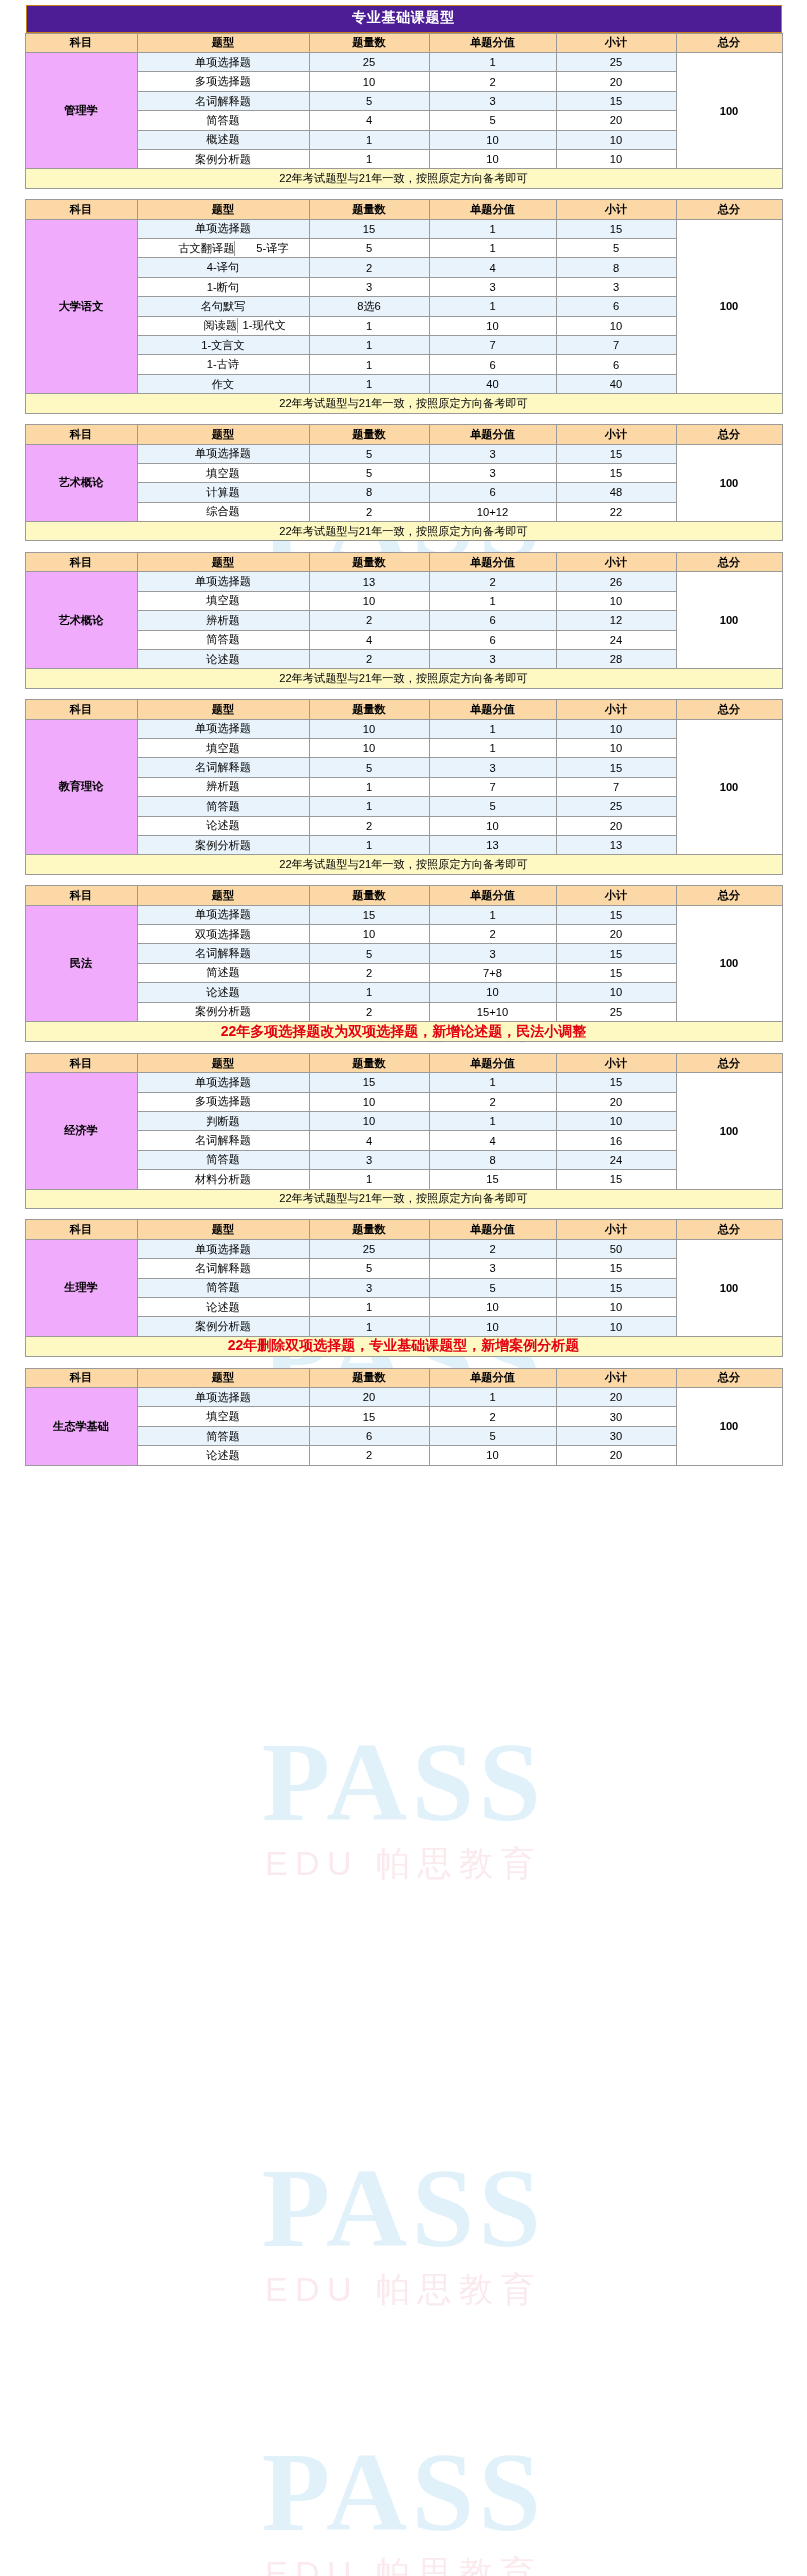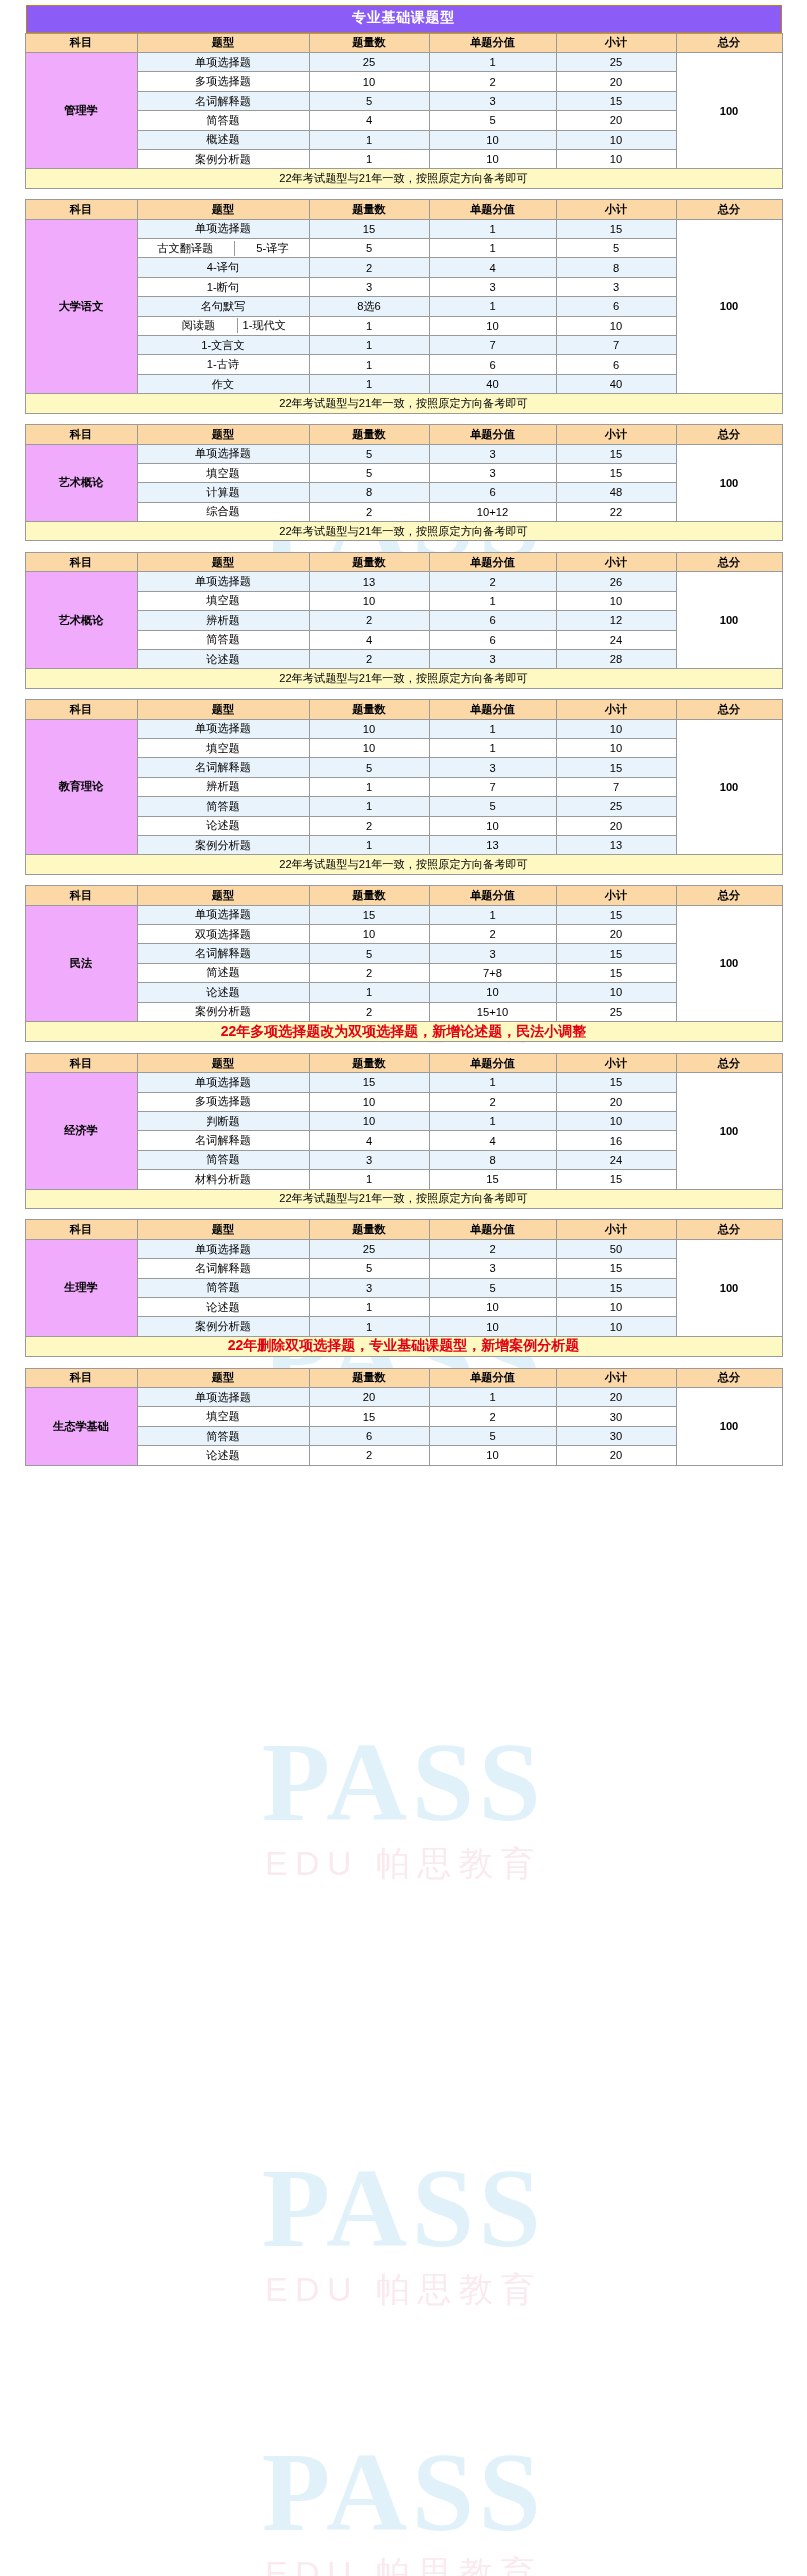--- a/index.html
+++ b/index.html
@@ -52,21 +52,21 @@
     margin-top: 3px;
     font-family: "Liberation Sans", sans-serif;
   }
 
   .content { position: relative; z-index: 2; }
 
   
   .title-bar {
     width: 756px;
     margin: 4.5px auto 0 auto;
-    background: #8b5cf6;
+    background: #4c1d95;
     border: 0.7px solid #c97c17;
     text-align: center;
     font-size: 14px;
     font-weight: bold;
     color: #ffffff;
     padding: 3.7px 0 4.5px 0;
     letter-spacing: 0.7px;
   }
 
   
@@ -235,21 +235,21 @@
             </tr>
             <tr>
               <td class="subject-cell c-subject" rowspan="9">大学语文</td>
               <td class="c-type blue">单项选择题</td>
               <td class="blue">15</td>
               <td class="blue">1</td>
               <td class="blue">15</td>
               <td class="total-cell c-total" rowspan="9">100</td>
             </tr>
             <tr>
-              <td class="c-type white"><span style="display:inline-block;min-width:78px;text-align:left;border-right:0.7px solid #9a9a9a;margin-right:21px;">古文翻译题</span><span>5-译字</span></td>
+              <td class="c-type white"><span style="display:inline-block;min-width:78px;text-align:right;border-right:0.7px solid #9a9a9a;margin-right:21px;">古文翻译题</span><span>5-译字</span></td>
               <td class="white">5</td>
               <td class="white">1</td>
               <td class="white">5</td>
             </tr>
             <tr>
               <td class="c-type blue">4-译句</td>
               <td class="blue">2</td>
               <td class="blue">4</td>
               <td class="blue">8</td>
             </tr>
@@ -259,21 +259,21 @@
               <td class="white">3</td>
               <td class="white">3</td>
             </tr>
             <tr>
               <td class="c-type blue">名句默写</td>
               <td class="blue">8选6</td>
               <td class="blue">1</td>
               <td class="blue">6</td>
             </tr>
             <tr>
-              <td class="c-type white"><span style="display:inline-block;min-width:78px;text-align:center;border-right:0.7px solid #9a9a9a;margin-right:4.5px;">阅读题</span><span>1-现代文</span></td>
+              <td class="c-type white"><span style="display:inline-block;min-width:78px;text-align:right;border-right:0.7px solid #9a9a9a;margin-right:4.5px;">阅读题</span><span>1-现代文</span></td>
               <td class="white">1</td>
               <td class="white">10</td>
               <td class="white">10</td>
             </tr>
             <tr>
               <td class="c-type blue">1-文言文</td>
               <td class="blue">1</td>
               <td class="blue">7</td>
               <td class="blue">7</td>
             </tr>

